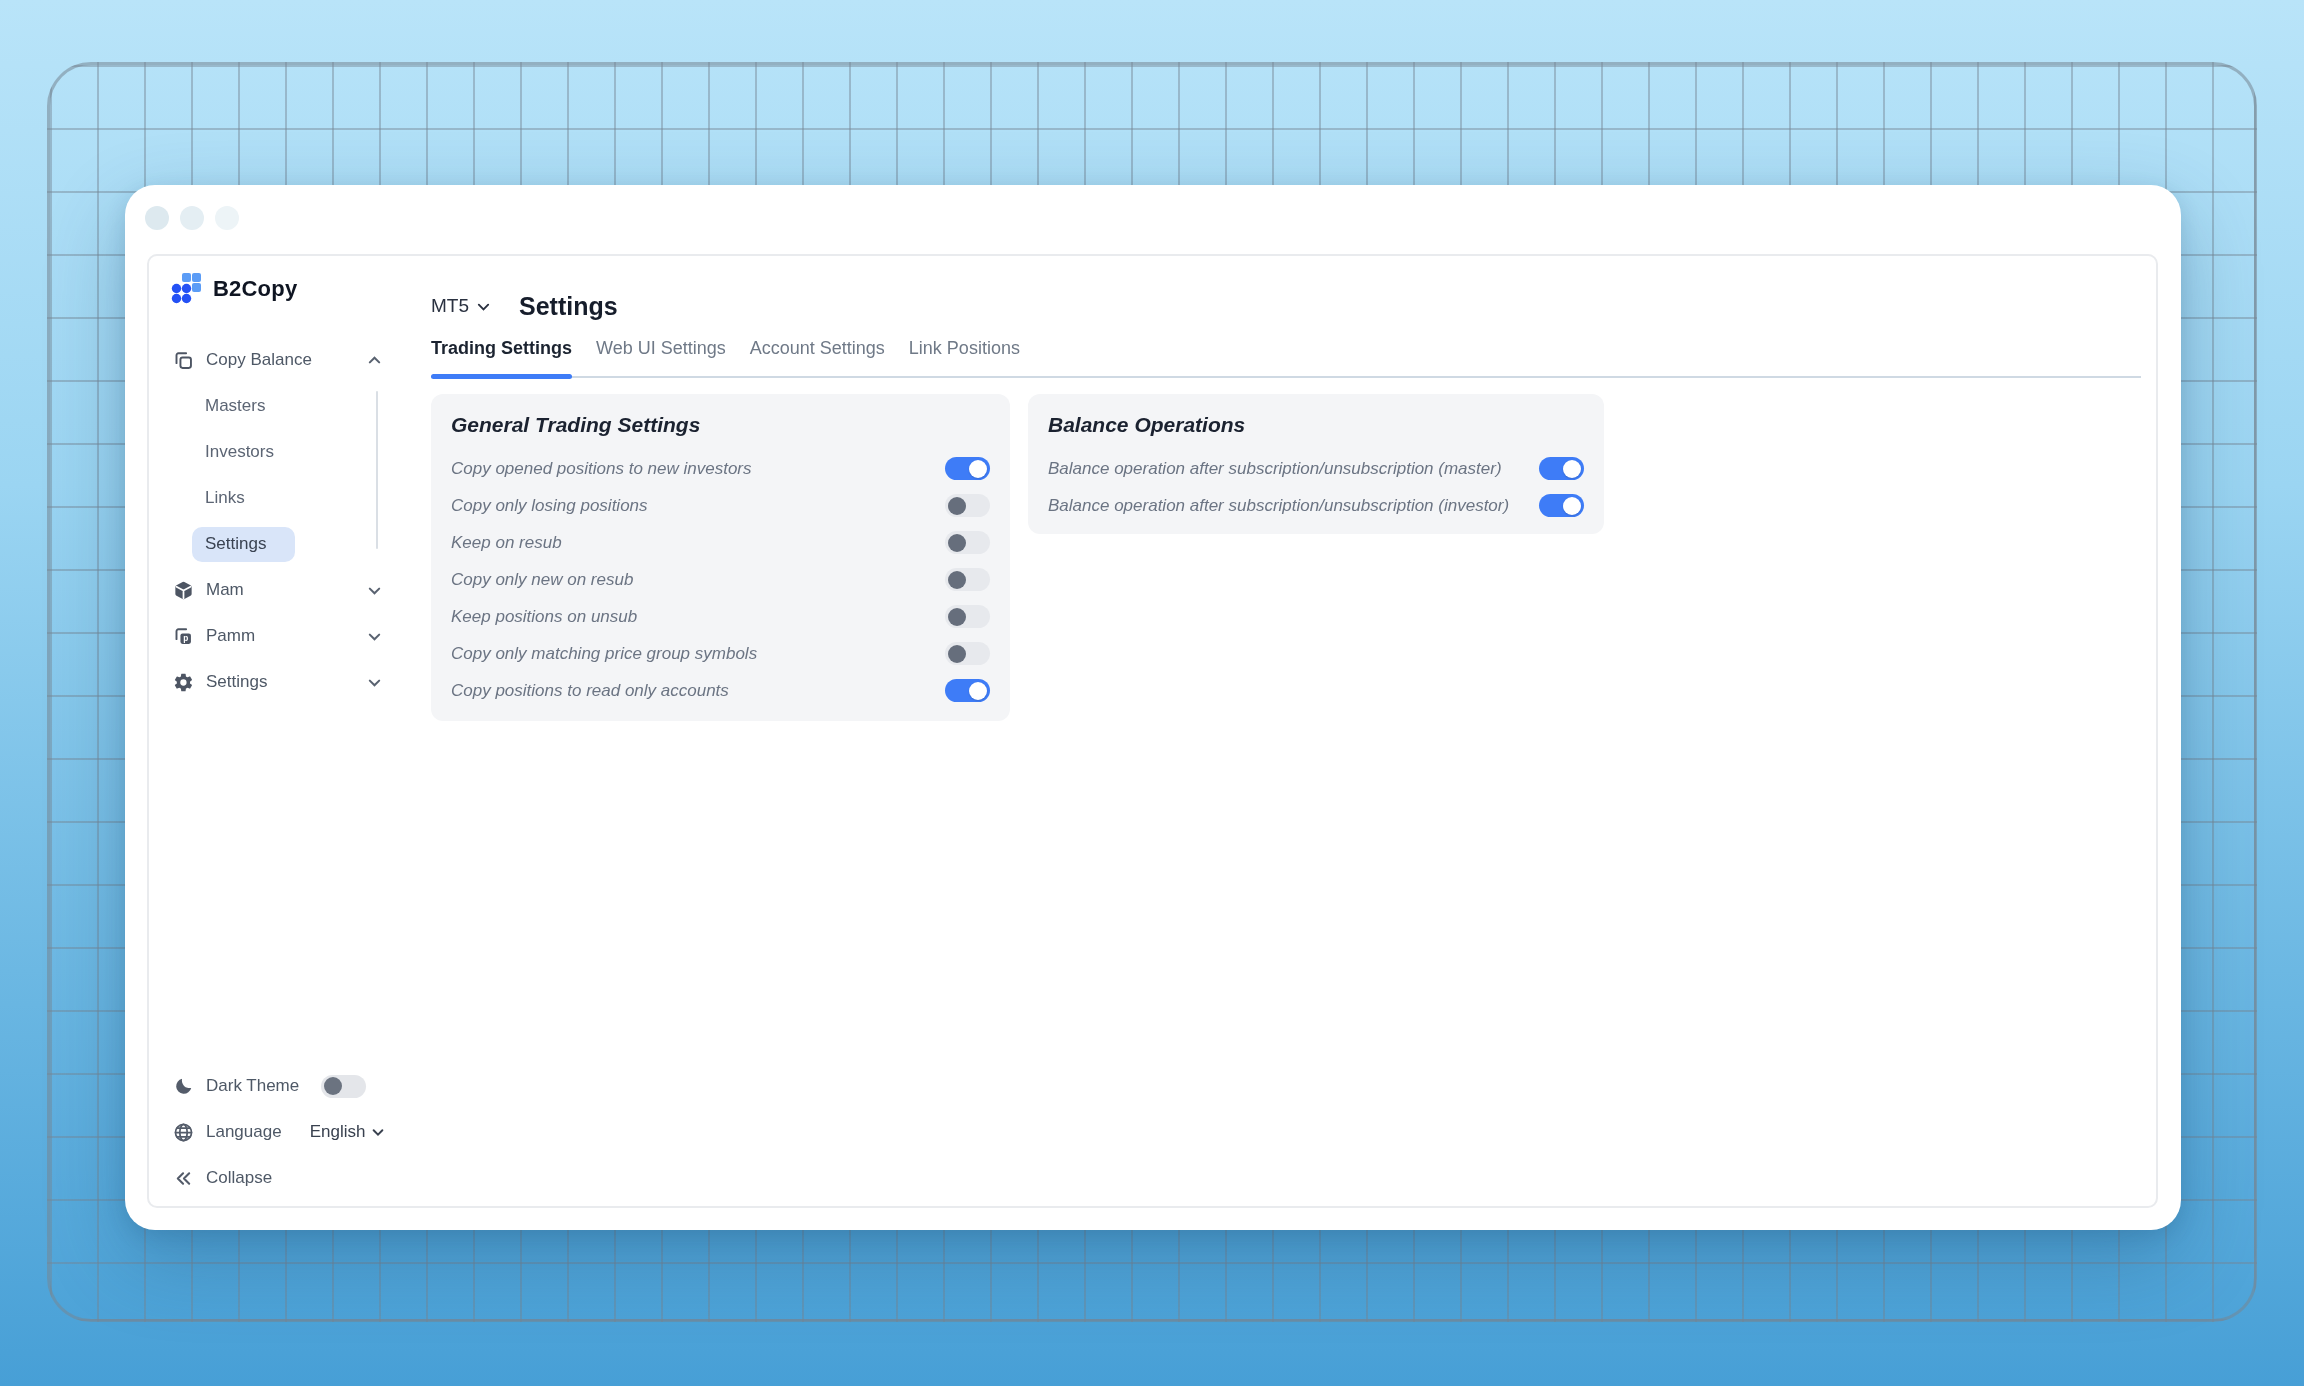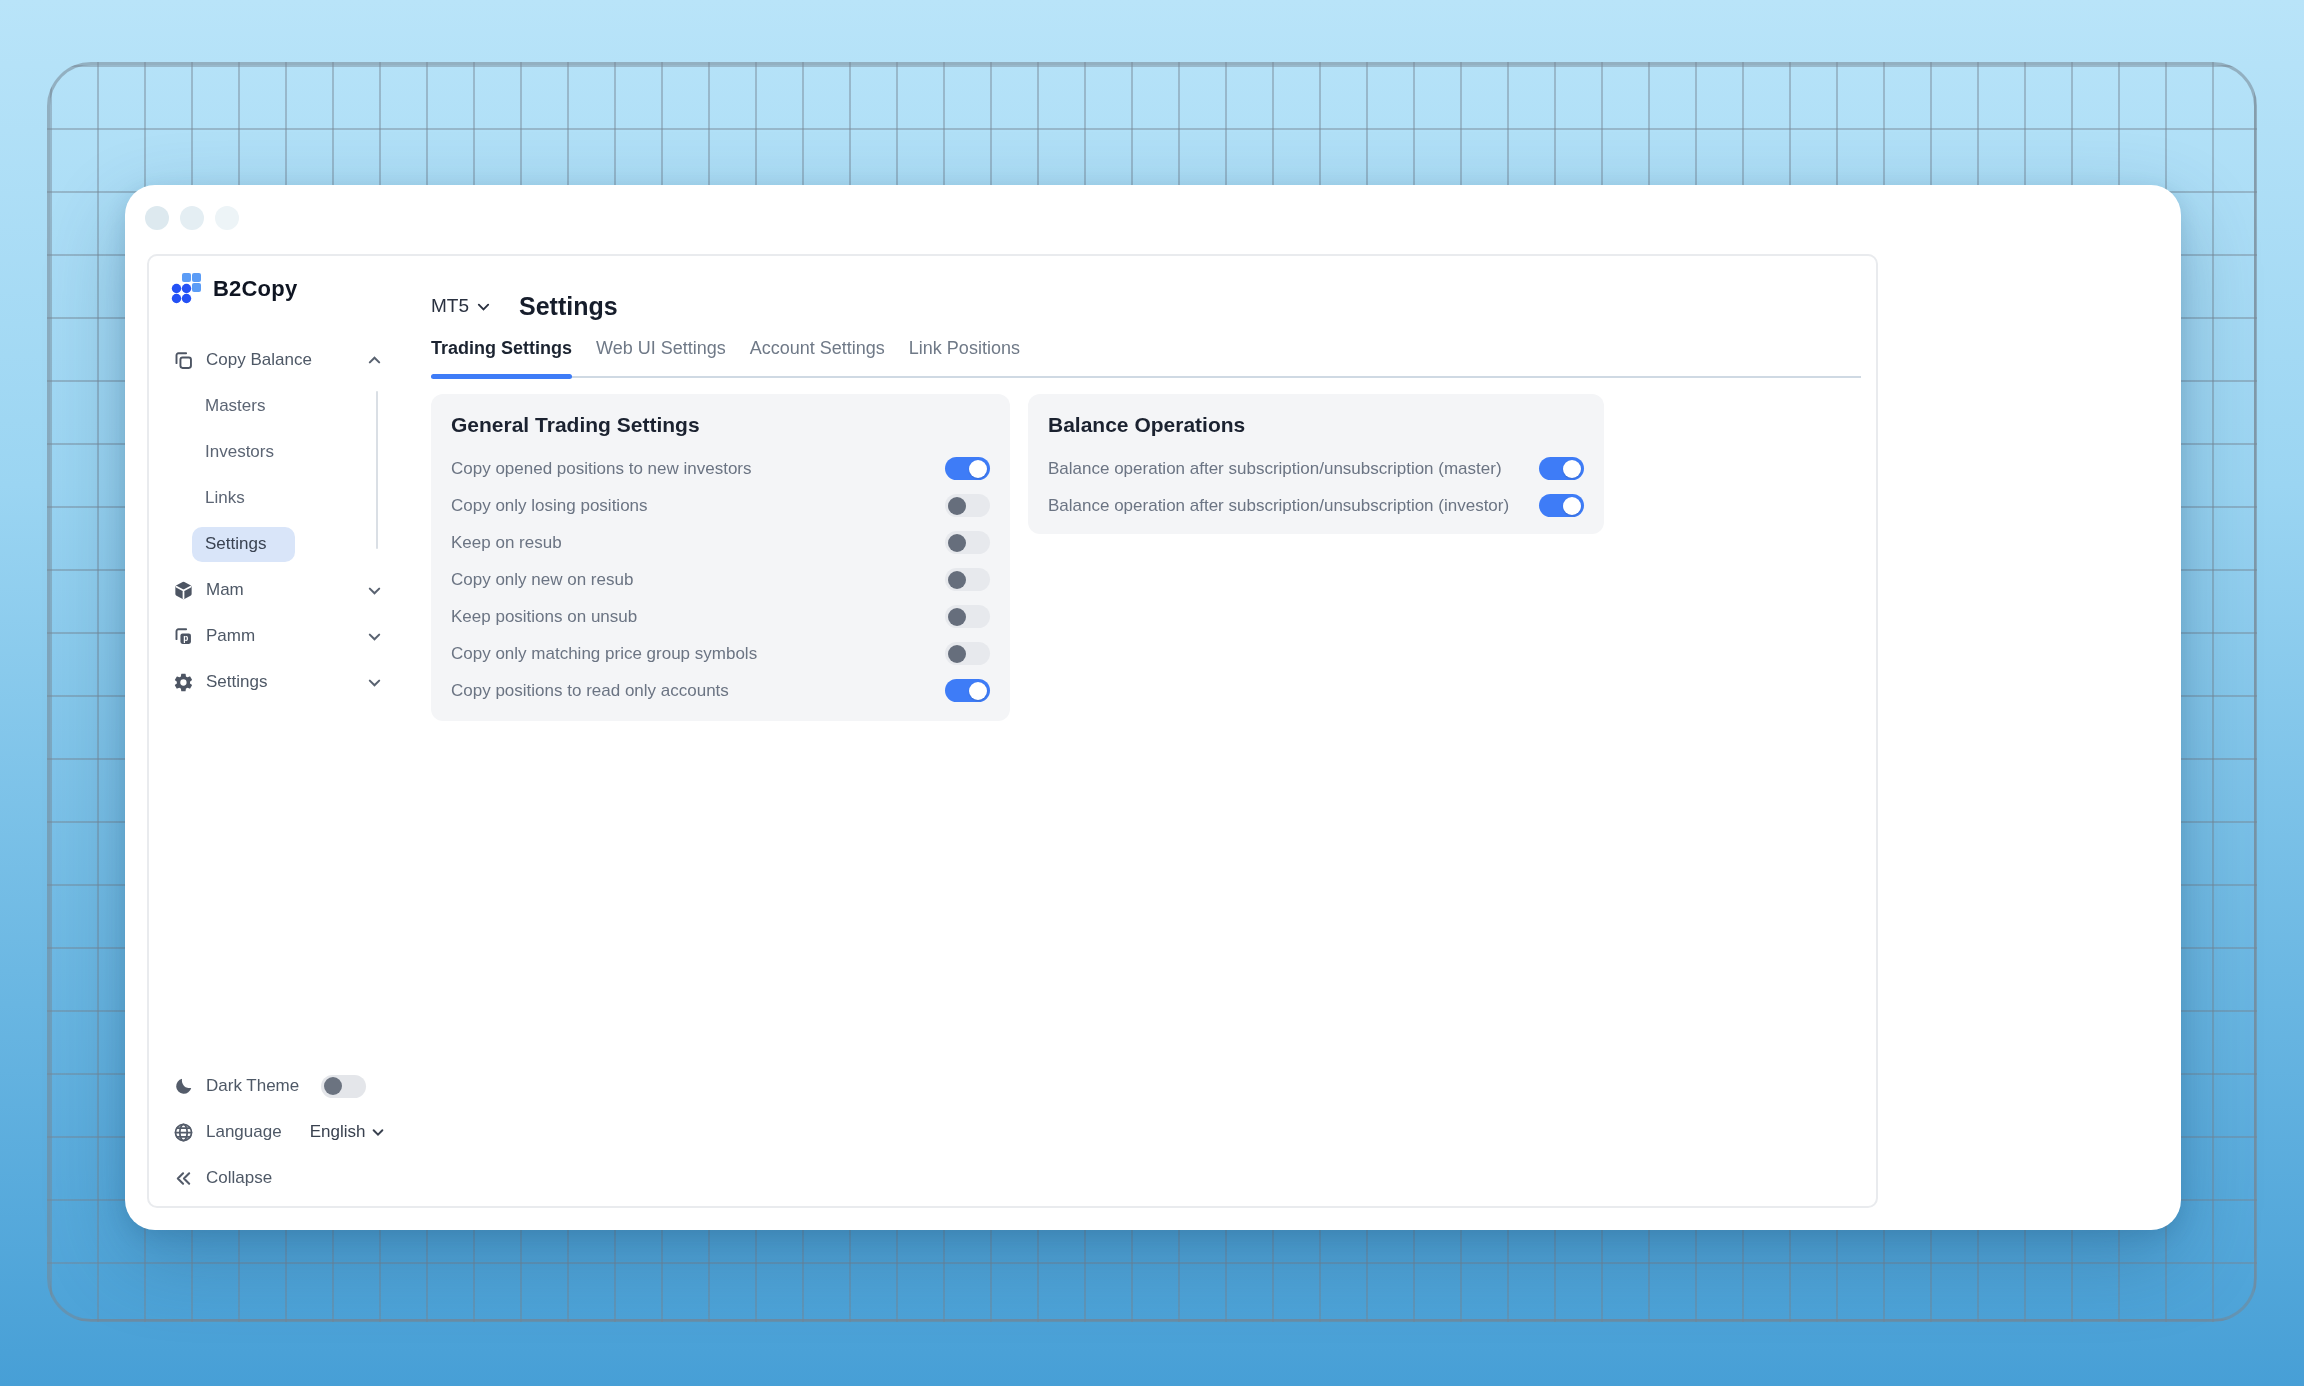--- a/index.html
+++ b/index.html
@@ -27,21 +27,21 @@
     box-shadow: 0 30px 80px rgba(20, 70, 110, 0.30), 0 6px 20px rgba(20,70,110,0.15);
   }
   .window-dots { position: absolute; left: 20px; top: 21px; display: flex; gap: 11px; }
   .window-dots .dot { width: 24px; height: 24px; border-radius: 50%; }
   .window-dots .dot:nth-child(1) { background: #dde9ef; }
   .window-dots .dot:nth-child(2) { background: #e4eef3; }
   .window-dots .dot:nth-child(3) { background: #edf4f7; }
 
   
   .card {
-    position: absolute; left: 22px; top: 69px; width: 1731px; height: 954px;
+    position: absolute; left: 22px; top: 69px; width: 2011px; height: 954px;
     background: #ffffff; border: 2px solid #e9ebee; border-radius: 10px;
     overflow: hidden;
   }
 
   
   .sidebar { position: absolute; left: 0; top: 0; width: 282px; height: 100%; }
   .logo { position: absolute; left: 22px; top: 17px; display: flex; align-items: center; gap: 11px; }
   .logo-icon { width: 31px; height: 31px; display: block; }
   .logo-text { font-size: 22px; font-weight: 700; color: #0f1522; letter-spacing: 0.2px; }
 
@@ -79,21 +79,21 @@
 
   .tabs { position: absolute; top: 74px; left: 0; right: 15px; display: flex; gap: 24px; border-bottom: 2px solid #cfd9e3; }
   .tab { position: relative; padding: 8px 0 17px; font-size: 18px; color: #6f7987; cursor: pointer; }
   .tab.active { color: #1b2330; font-weight: 700; }
   .tab.active::after {
     content: ""; position: absolute; left: 0; right: 0; bottom: -3px; height: 5px;
     background: #3e7cf7; border-radius: 3px;
   }
 
   .content { position: absolute; top: 138px; left: 0; display: flex; gap: 18px; align-items: flex-start; }
-  .panel { background: #f4f5f7; border-radius: 12px; padding: 20px; }
+  .panel { background: #f4f5f7; border-radius: 12px; padding: 20px; font-style: italic; }
   .panel-general { width: 579px; height: 327px; }
   .panel-balance { width: 576px; height: 140px; }
   .panel-title { font-size: 21px; line-height: 22px; font-weight: 700; color: #1b2230; }
   .rows { margin-top: 14px; }
   .setting-row { height: 37px; display: flex; align-items: center; }
   .setting-label { font-size: 17px; color: #6b7483; }
 
   .toggle { margin-left: auto; width: 45px; height: 23px; border-radius: 12px; position: relative; cursor: pointer; flex: 0 0 auto; }
   .toggle .knob { position: absolute; top: 2.5px; width: 18px; height: 18px; border-radius: 50%; }
   .toggle.on { background: #3e7cf7; }

